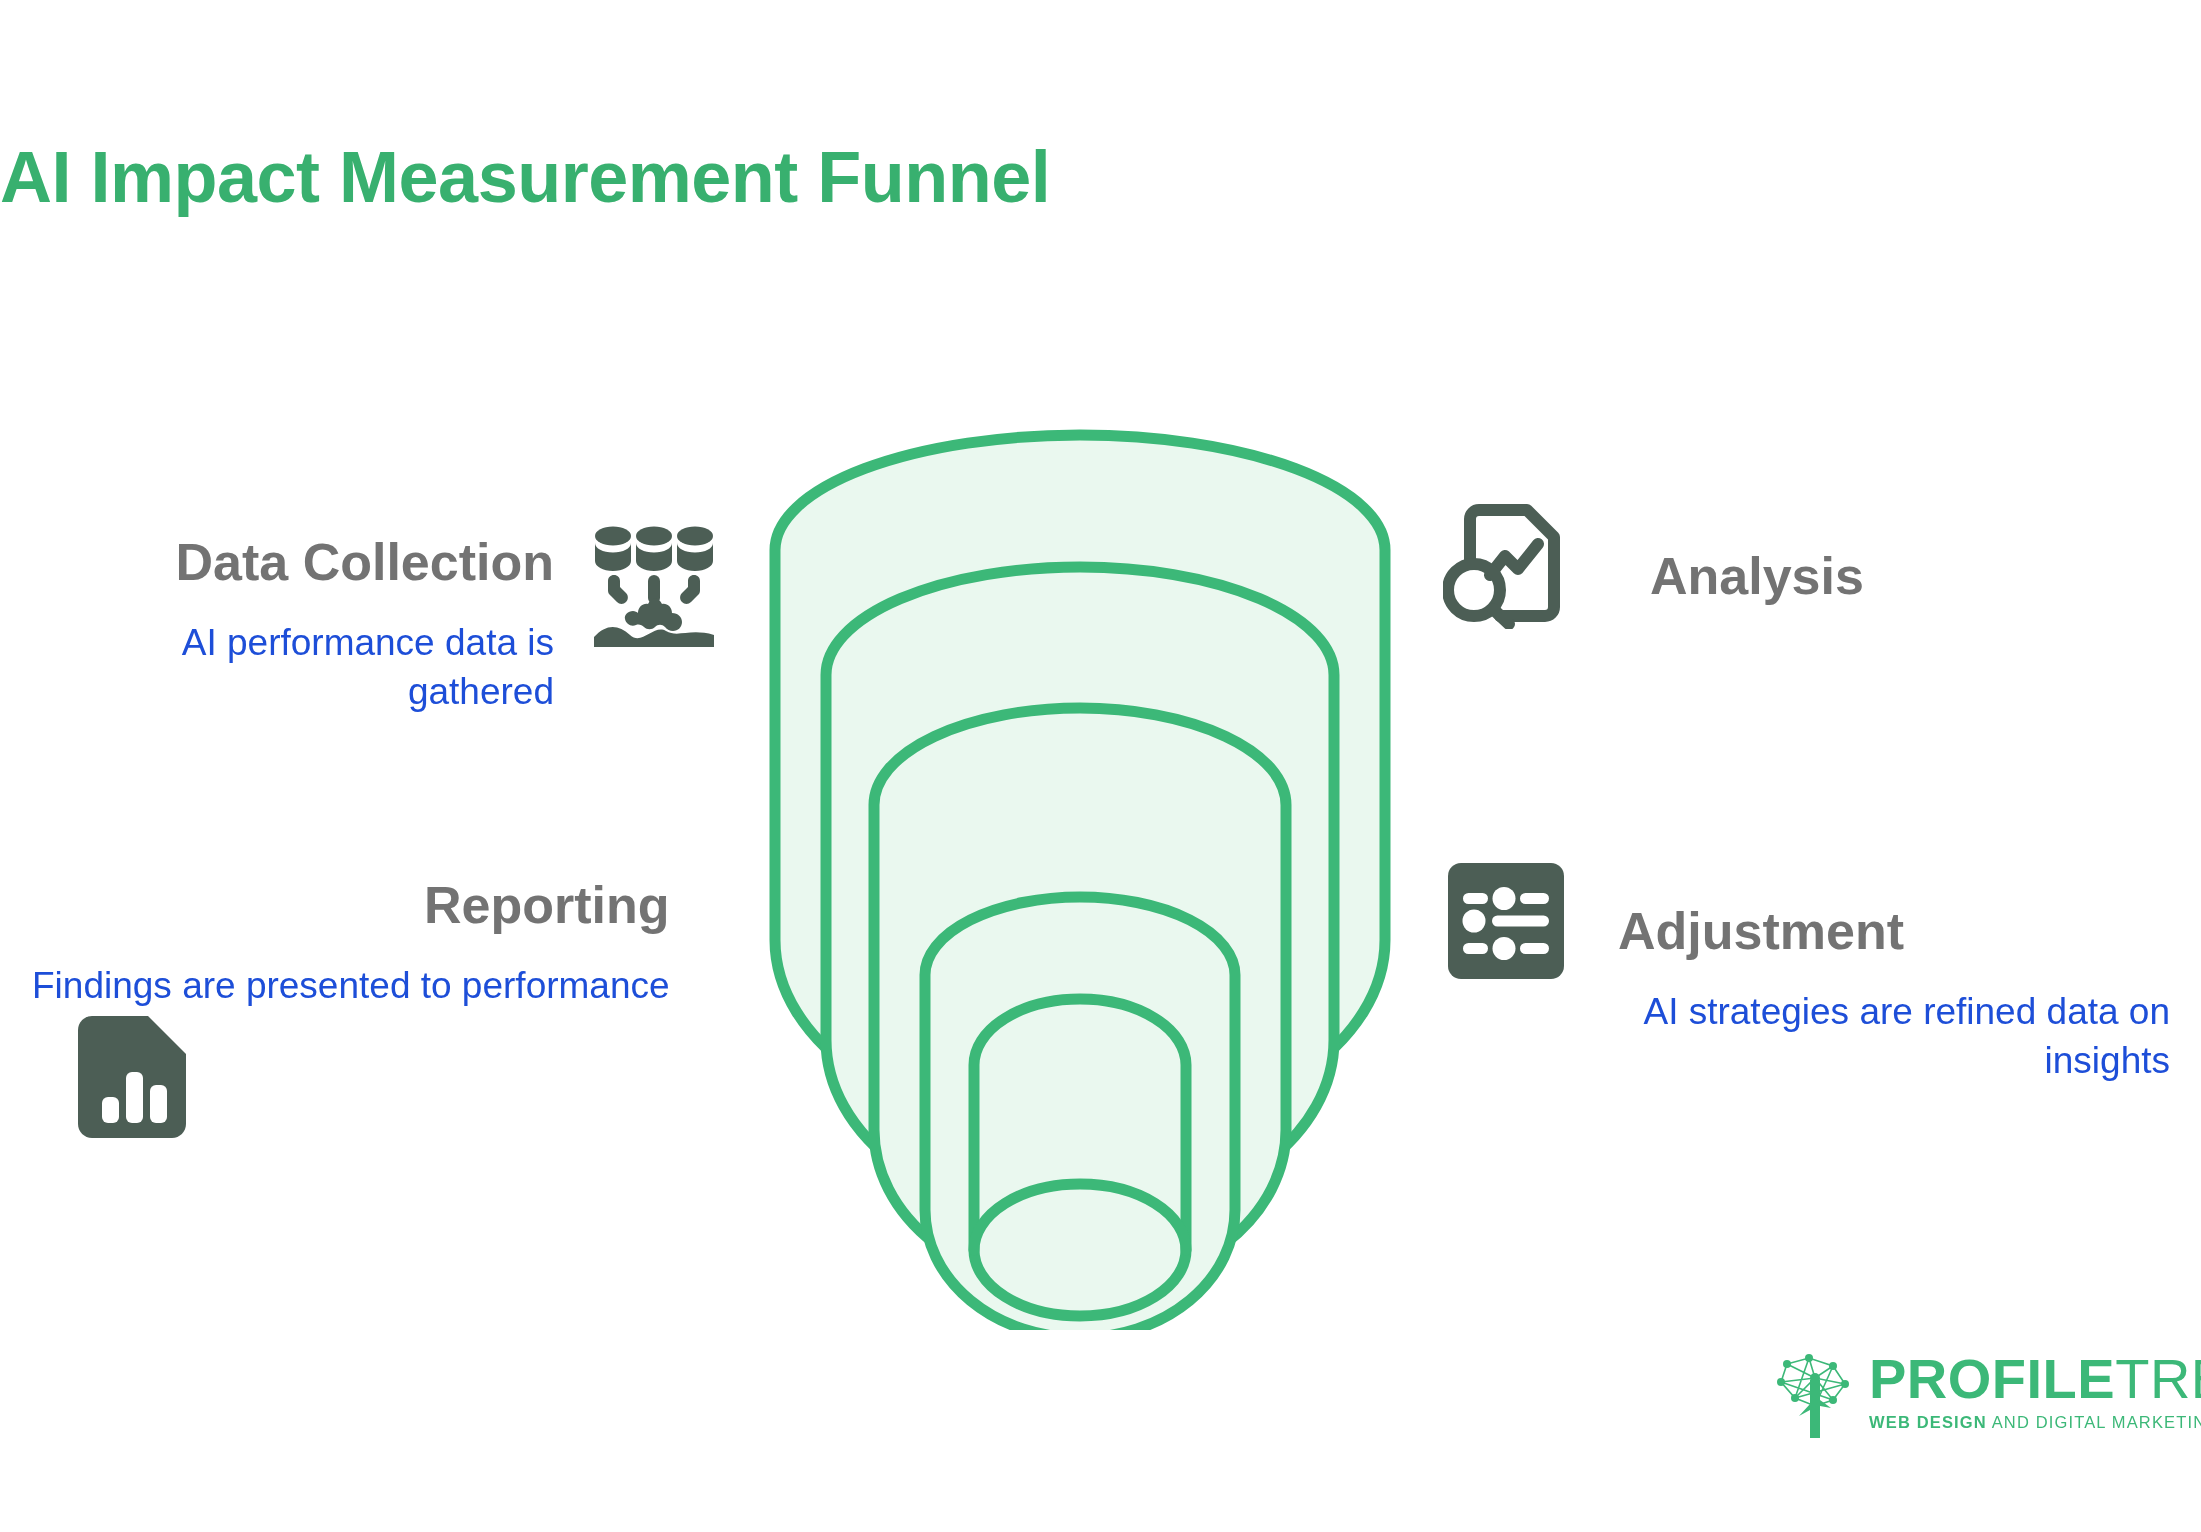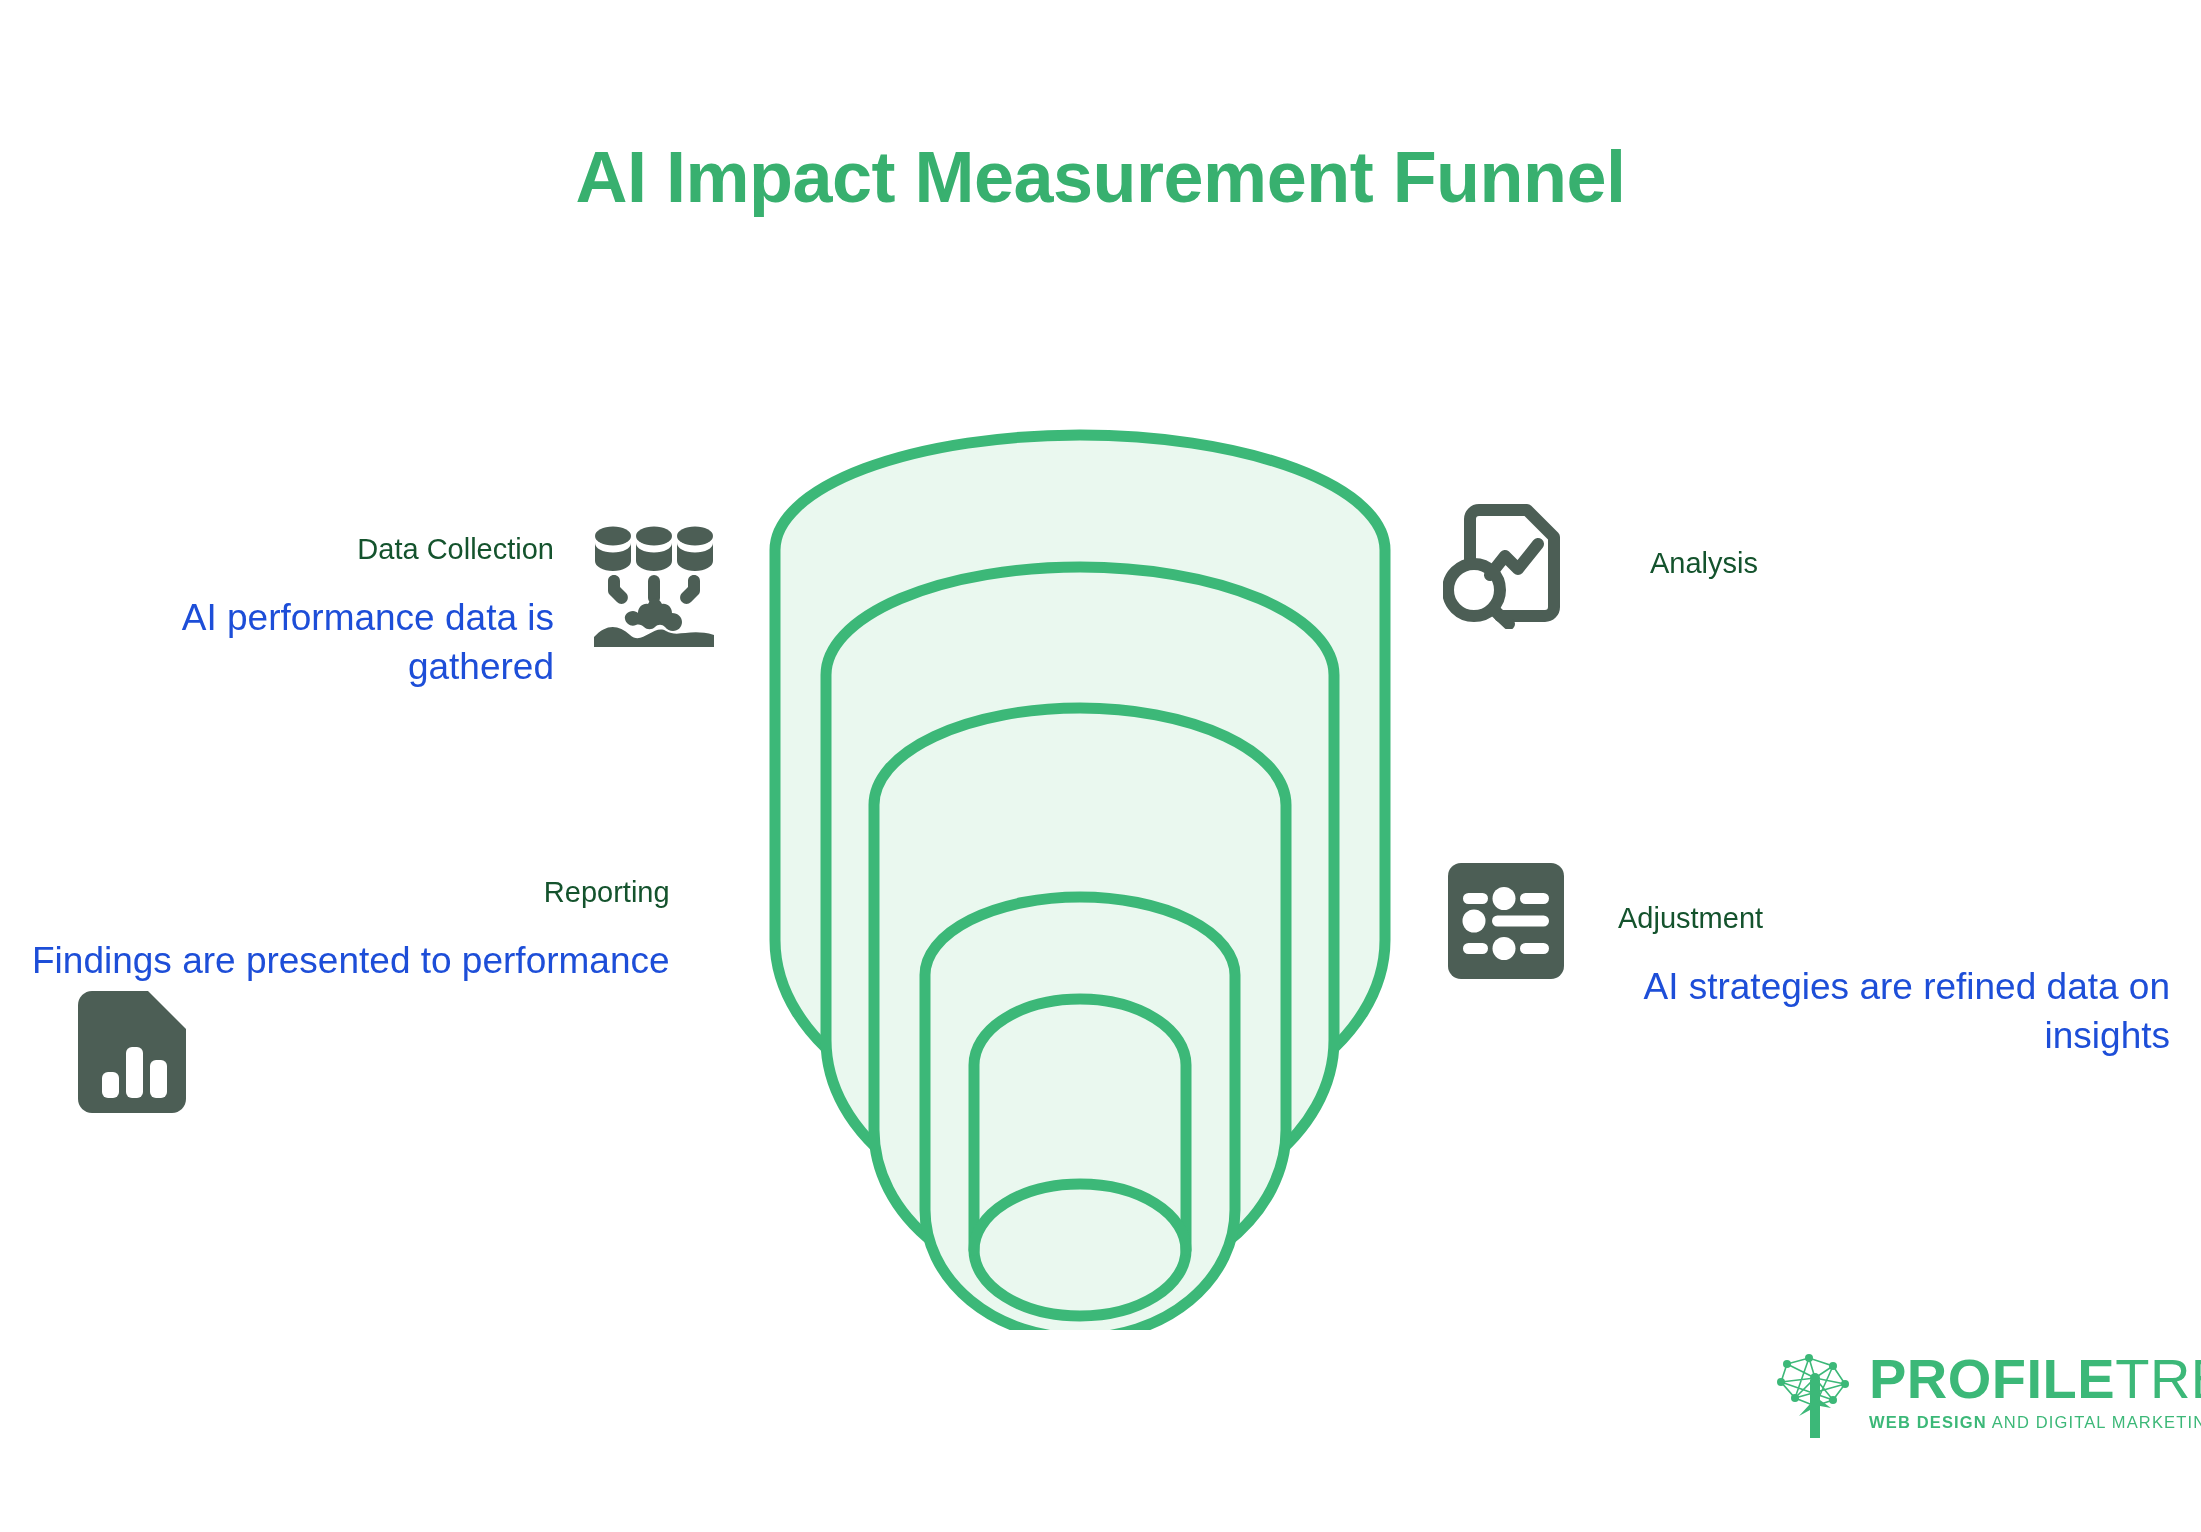--- a/index.html
+++ b/index.html
@@ -22,21 +22,20 @@
     height: 1532px;
     background: #ffffff;
   }
 
   
   #page-title {
     position: absolute;
     left: 0;
     top: 140px;
     width: 2201px;
-    text-align: center;
     font-size: 72px;
     font-weight: 700;
     letter-spacing: -0.5px;
     color: #38b06f;
     font-family: "Liberation Sans", sans-serif;
     line-height: 1.05;
     white-space: nowrap;
   }
 
   
@@ -53,23 +52,23 @@
   .callout {
     position: absolute;
     display: flex;
     align-items: flex-start;
   }
   .callout .text-col {
     display: flex;
     flex-direction: column;
   }
   .callout-title {
-    font-size: 29px;
-    font-weight: 400;
-    color: #14532d;
+    font-size: 52px;
+    font-weight: 700;
+    color: #737373;
     line-height: 1.1;
     white-space: nowrap;
   }
   .callout-desc {
     font-size: 37px;
     font-weight: 400;
     color: #1d4ed8;
     line-height: 1.32;
     margin-top: 28px;
     text-align: right;

